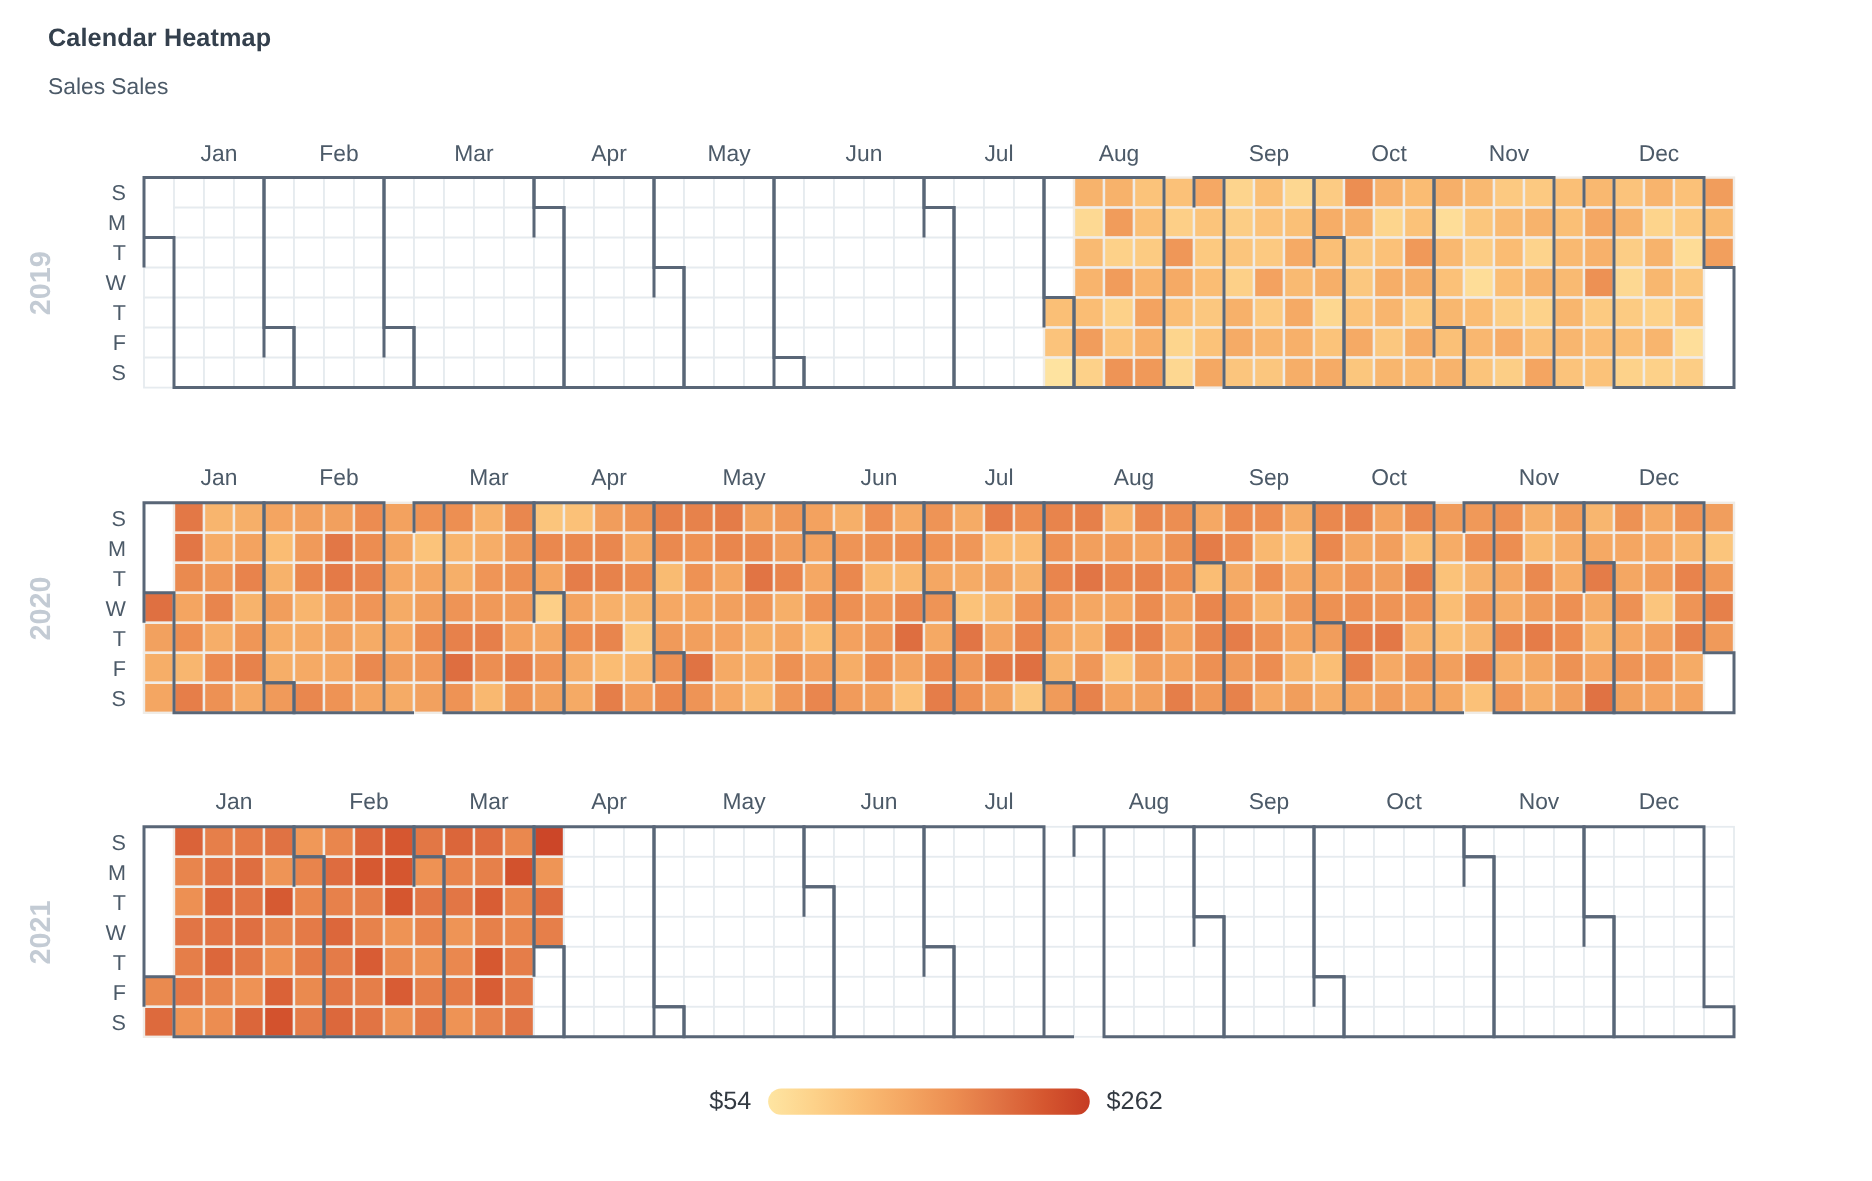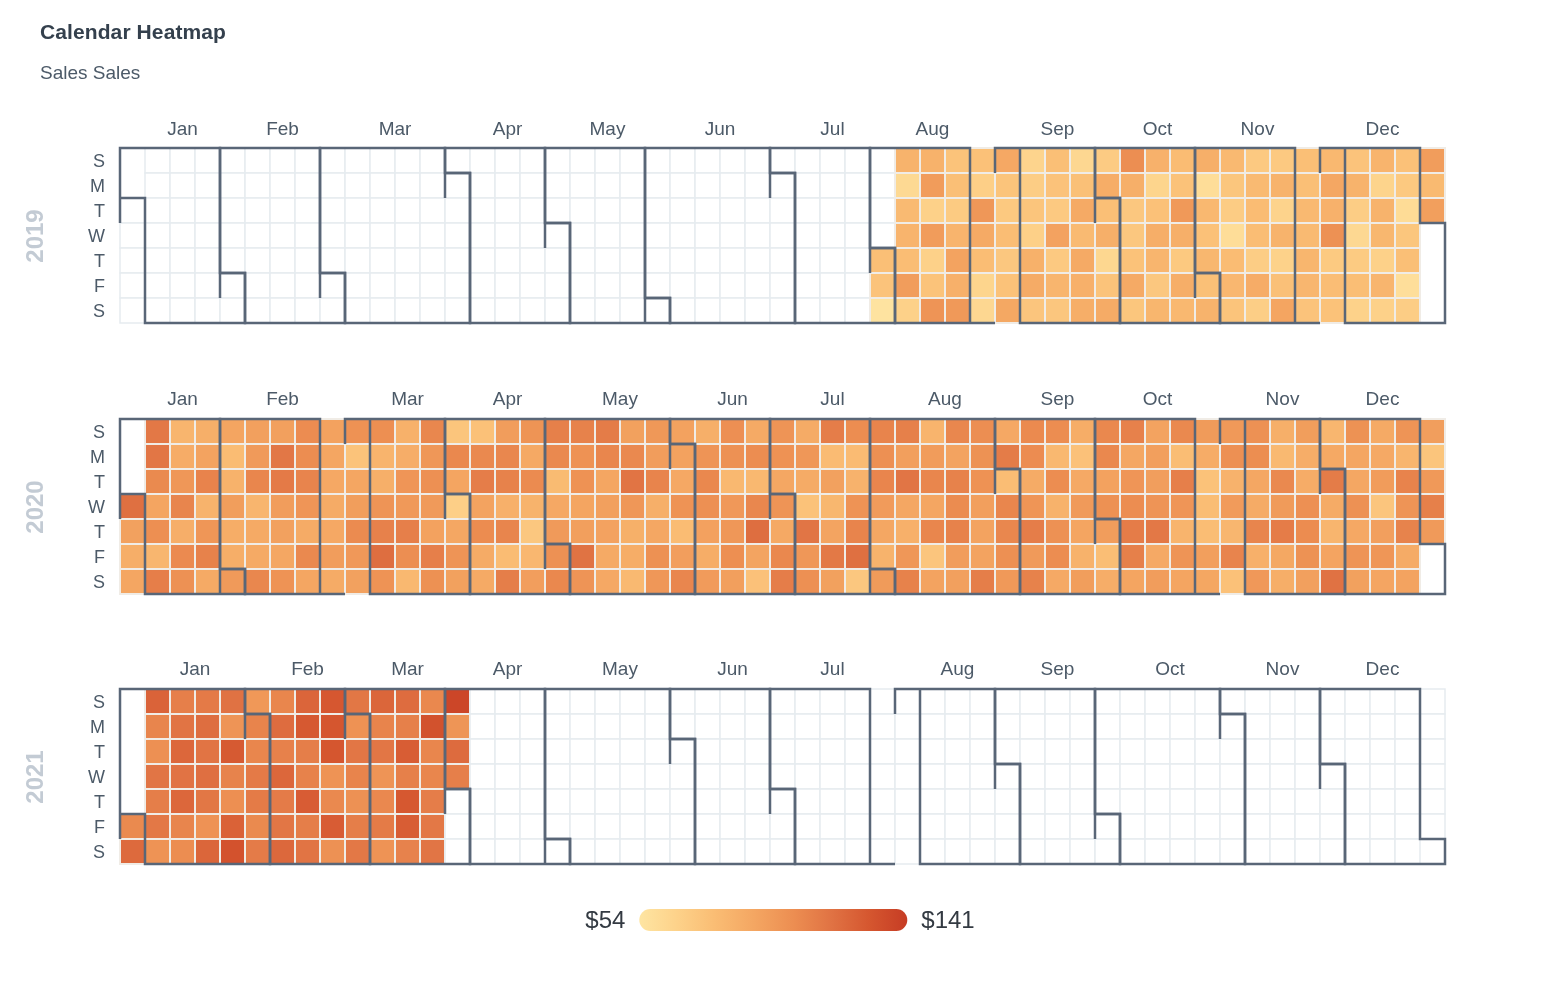--- a/index.html
+++ b/index.html
@@ -88,21 +88,21 @@
   }
   .legend-inner {
     position: absolute;
     left: 50%;
     transform: translateX(-50%);
     display: flex;
     align-items: center;
     gap: 14px;
   }
   .legend-min, .legend-max {
-    font-size: 24px;
+    font-size: 21px;
     color: #333a42;
     white-space: nowrap;
   }
   .legend-bar {
     width: 268px;
     height: 22px;
     border-radius: 11px;
     background: linear-gradient(to right,
         #fee5a2 0%,
         #fdd28a 14%,
@@ -1326,17 +1326,17 @@
           <path d="M 1102 52 L 1102 2 L 1202 2 L 1202 77 L 1227 77 L 1227 177 L 1127 177 L 1127 27 L 1102 27 Z" fill="none" stroke="#596677" stroke-width="2.5" stroke-linejoin="miter"></path>
           <path d="M 1202 102 L 1202 2 L 1302 2 L 1302 152 L 1327 152 L 1327 177 L 1227 177 L 1227 77 L 1202 77 Z" fill="none" stroke="#596677" stroke-width="2.5" stroke-linejoin="miter"></path>
         </svg>
       </div>
     </div>
 
   <div class="legend">
     <div class="legend-inner">
       <span class="legend-min">$54</span>
       <span class="legend-bar"></span>
-      <span class="legend-max">$141</span>
+      <span class="legend-max">$262</span>
     </div>
   </div>
 
 </div>
 
 </body></html>

